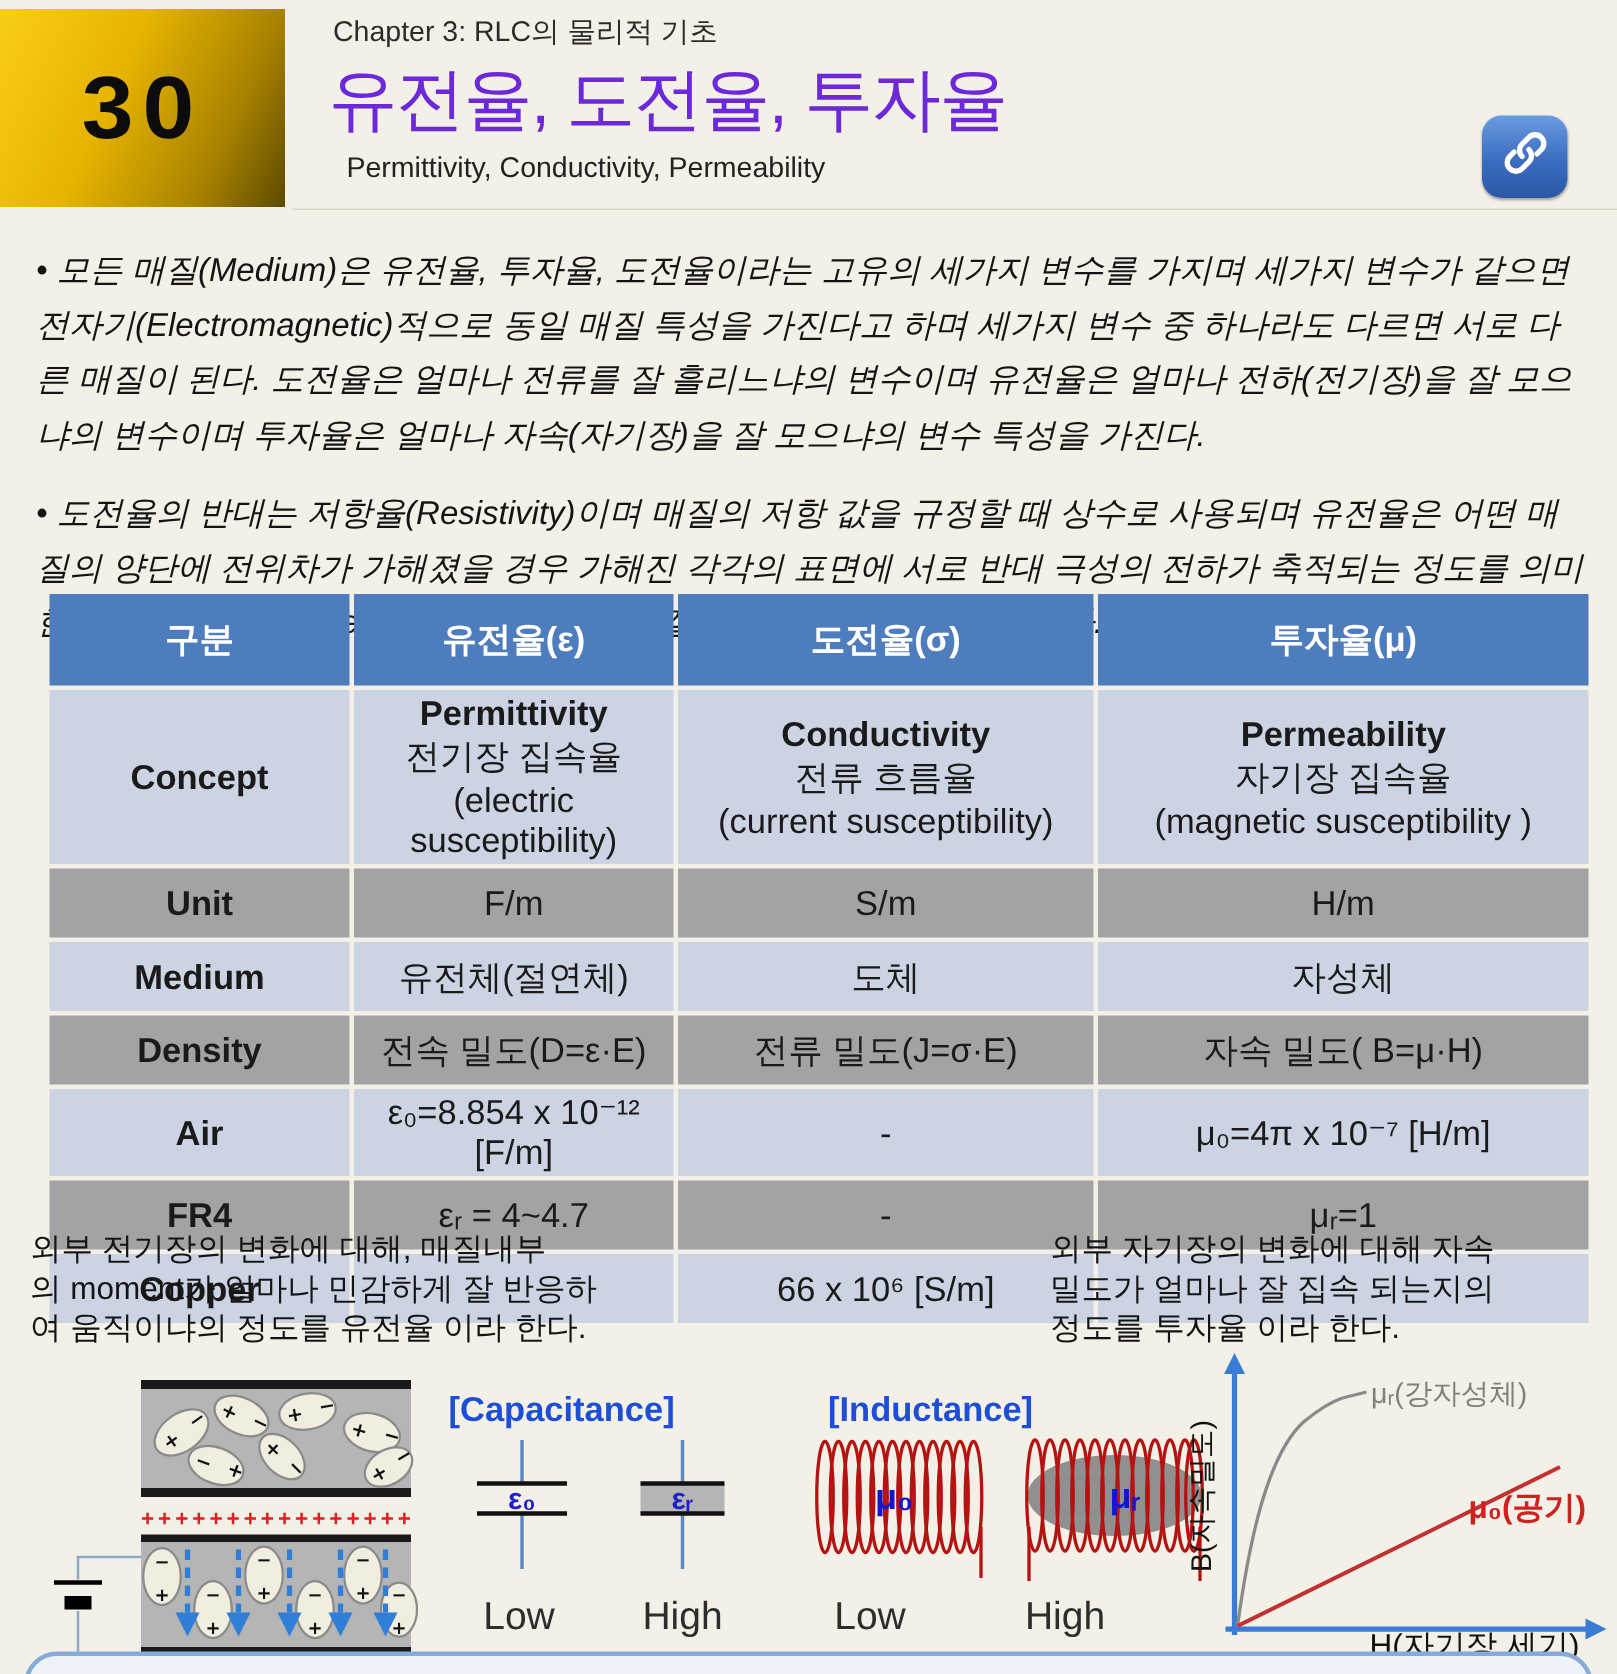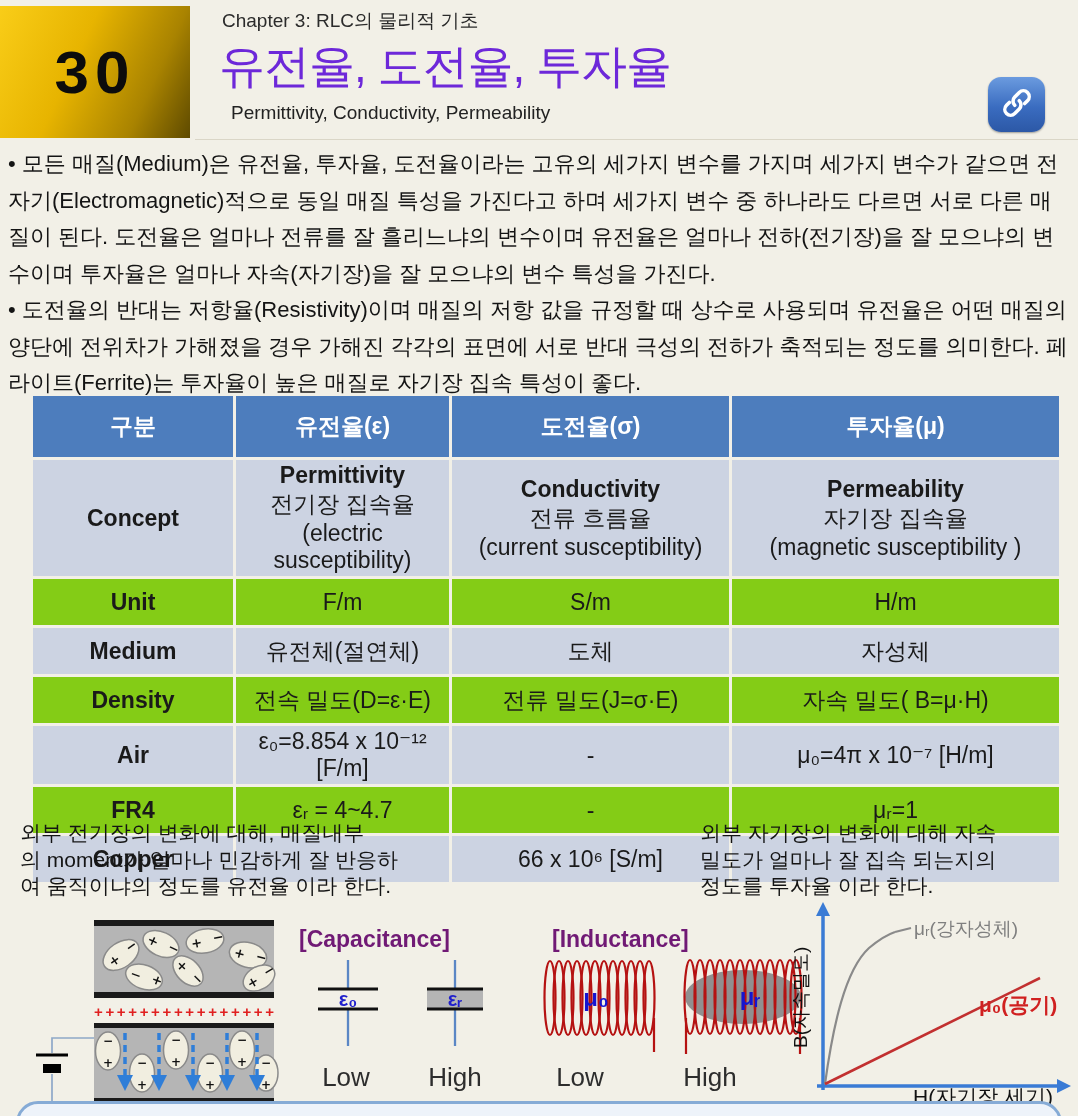--- a/index.html
+++ b/index.html
@@ -15,41 +15,41 @@
   .title{position:absolute;left:219px;top:36px;font-size:46px;font-weight:400;color:#6d28d9;letter-spacing:-1px;}
   .subtitle{position:absolute;left:231px;top:102px;font-size:19px;color:#222;}
   .header-rule{position:absolute;left:195px;top:139px;width:883px;height:1px;background:#dad6c7;}
   .link-btn{position:absolute;left:988px;top:77px;width:57px;height:55px;border-radius:13px;
       background:linear-gradient(180deg,#6b9bdf 0%,#3a6cc0 55%,#2c58a6 100%);
       display:flex;align-items:center;justify-content:center;cursor:pointer;
       box-shadow:0 1px 2px rgba(0,0,0,.35);}
 
   
   .intro{position:absolute;left:8px;top:146px;width:1064px;font-size:22px;line-height:36.5px;color:#141414;}
-  .intro p{margin:0;}
+  .intro p{margin:16px;font-style:italic;}
 
   
   .spec-table{position:absolute;left:30px;top:393px;width:1032px;border-collapse:separate;
       border-spacing:3px;table-layout:fixed;}
   .spec-table th{background:#4d7dbd;color:#fff;font-size:23px;font-weight:700;height:37px;padding:12px;}
   .spec-table td{text-align:center;vertical-align:middle;font-size:23px;padding:2px 4px;color:#1a1a1a;}
   .row-dark td{background:#ccd3e2;}
-  .row-light td{background:#84cc16;}
+  .row-light td{background:#a3a3a3;}
   .lbl{font-weight:700;color:#101010;}
   .c-main{font-weight:700;}
   .row-concept td{height:104px;}
   .row-std td{height:42px;}
 
   
   .note{position:absolute;top:820px;font-size:21px;line-height:26.5px;white-space:pre-line;color:#141414;}
   .note-left{left:20px;width:480px;}
   .note-right{left:700px;width:360px;}
 
   
-  .fig-heading{position:absolute;font-size:23px;font-weight:700;color:#701a75;}
+  .fig-heading{position:absolute;font-size:23px;font-weight:700;color:#1d4ed8;}
   .cap-heading{left:299px;top:926px;}
   .ind-heading{left:552px;top:926px;}
   .lh-label{position:absolute;top:1062px;font-size:26px;color:#2d2d2d;text-align:center;}
   .cap-low{left:306px;width:80px;}
   .cap-high{left:405px;width:100px;}
   .ind-low{left:540px;width:80px;}
   .ind-high{left:655px;width:110px;}
   .fig-svg{position:absolute;}
   .dielectric-svg{left:8px;top:903px;}
   .cap-svg{left:300px;top:958px;}

